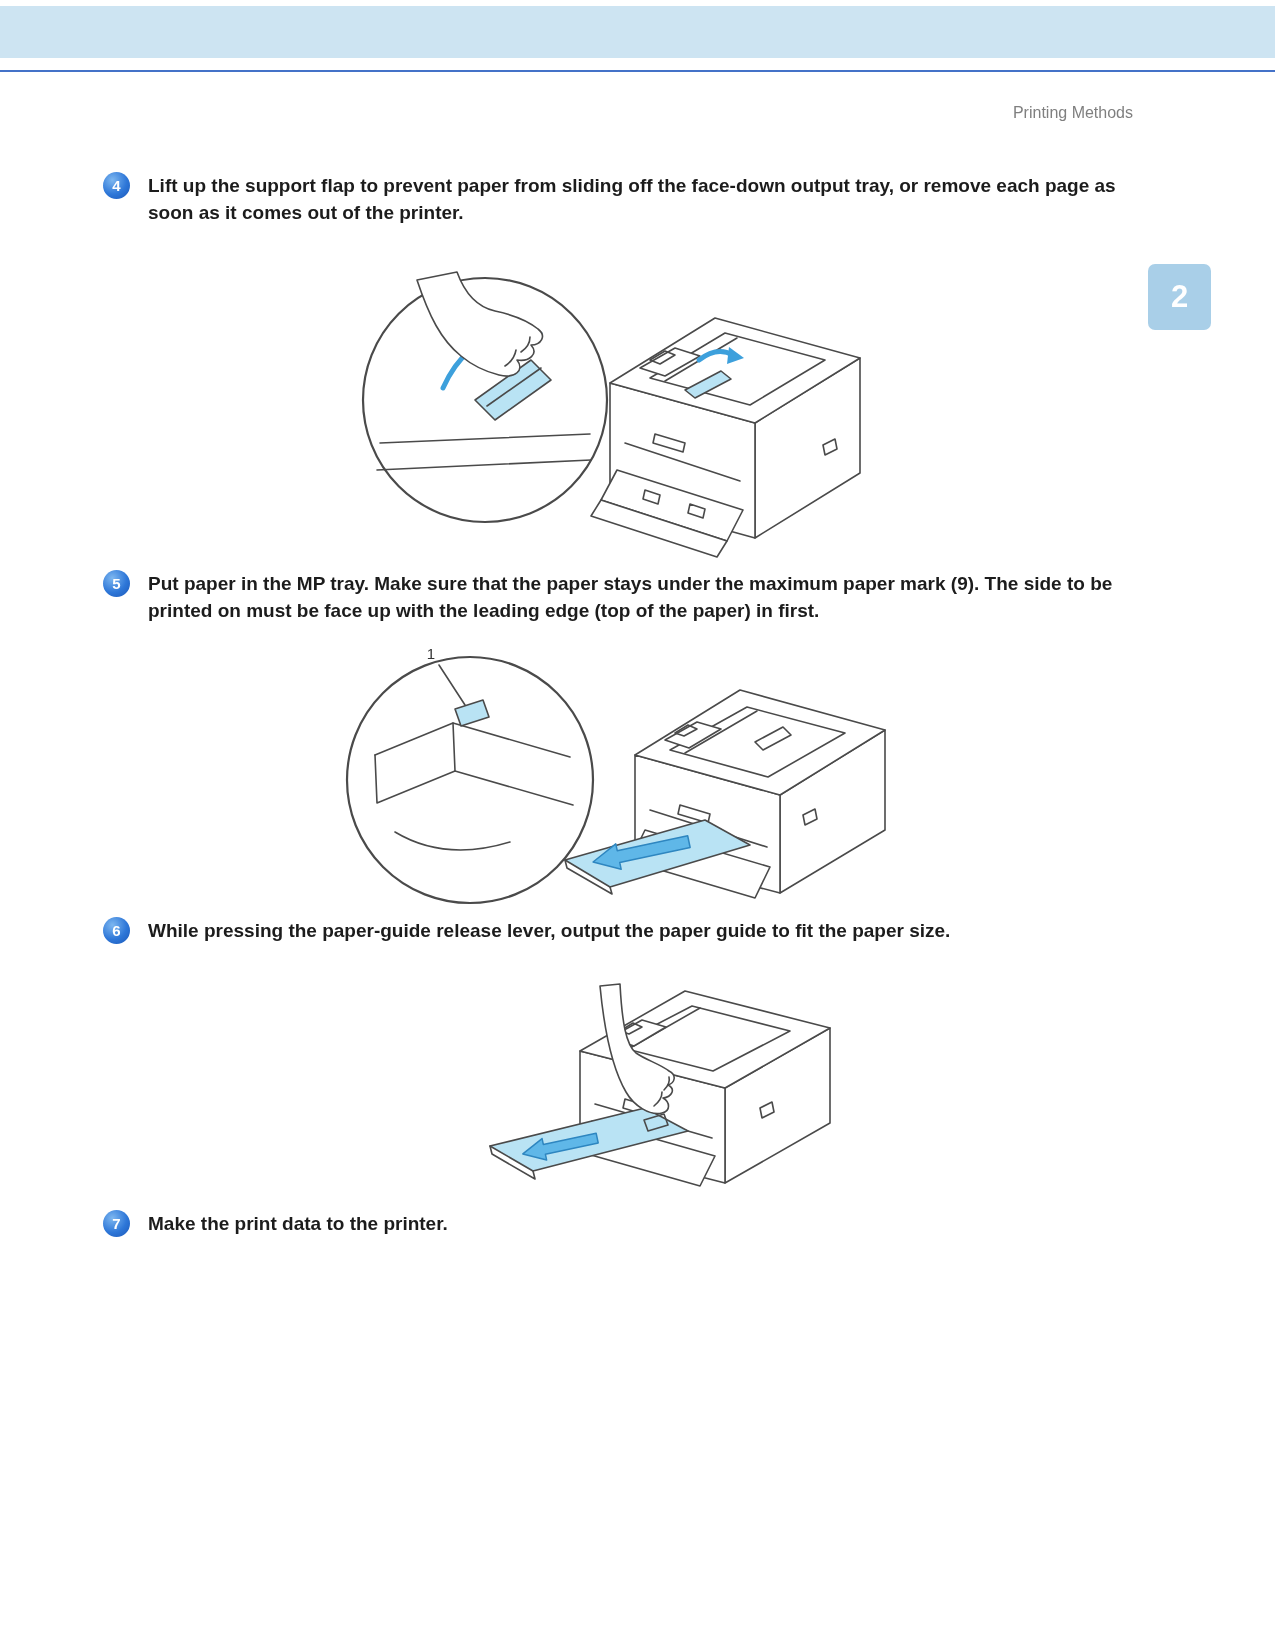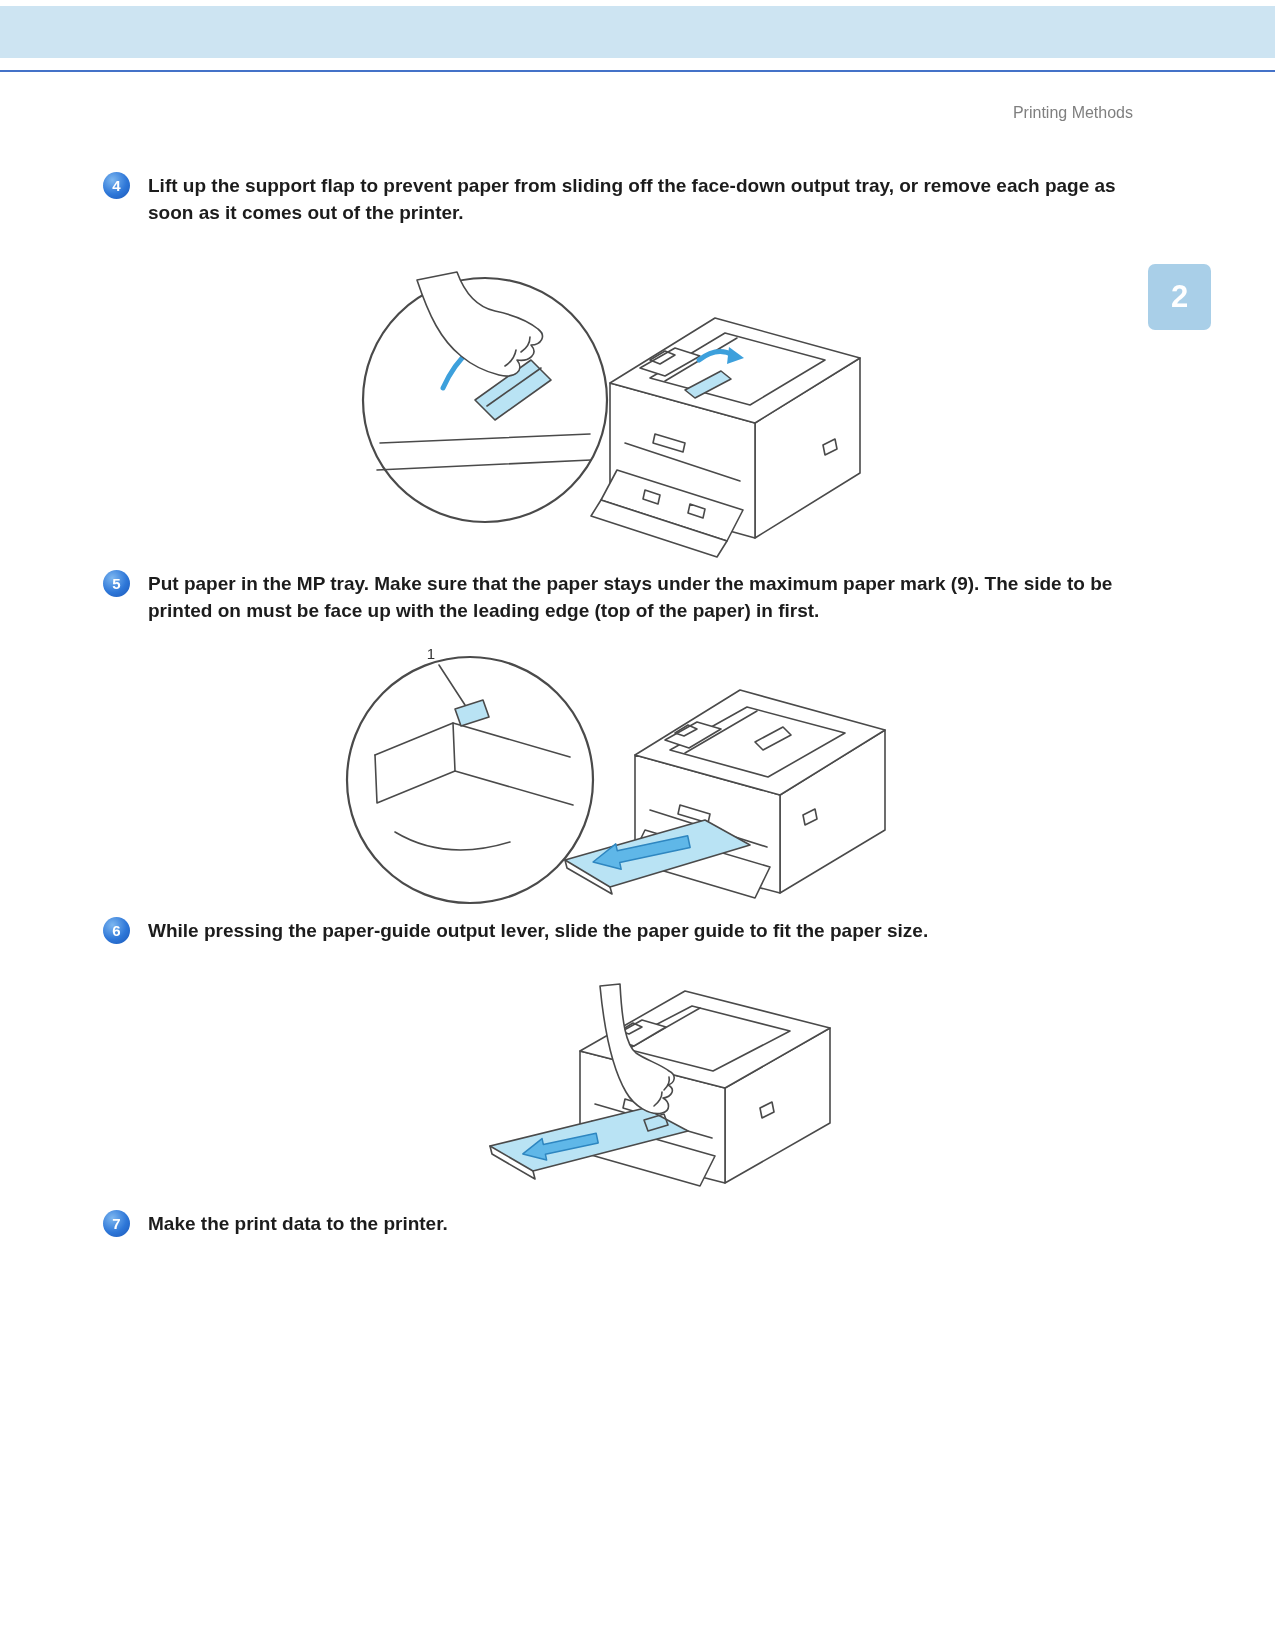--- a/index.html
+++ b/index.html
@@ -115,21 +115,21 @@
         <path class="line" d="M60,197 Q 110,227 175,207"></path>
         <polygon class="hl" points="120,74 148,65 154,82 126,91"></polygon>
         <path class="line" d="M104,30 L130,70"></path>
         <text x="96" y="24" font-size="15" text-anchor="middle">1</text>
       </g>
     </svg>
   </figure>
 
   <section class="step" style="top:917px;">
     <span class="badge">6</span>
-    <p class="step-text">While pressing the paper-guide output lever, slide the paper guide to fit the paper size.</p>
+    <p class="step-text">While pressing the paper-guide release lever, output the paper guide to fit the paper size.</p>
   </section>
 
   <figure class="fig" style="left:430px; top:956px; width:470px; height:245px;">
     <svg width="470" height="245" viewBox="0 0 470 245">
       <g>
         <polygon class="face" points="295,132 400,72 400,167 295,227"></polygon>
         <polygon class="face" points="150,95 295,132 295,227 150,190"></polygon>
         <polygon class="face" points="150,95 255,35 400,72 295,132"></polygon>
         <polygon class="line" points="185,90 262,50 360,75 283,115"></polygon>
         <path class="line" d="M200,92 L270,52"></path>

